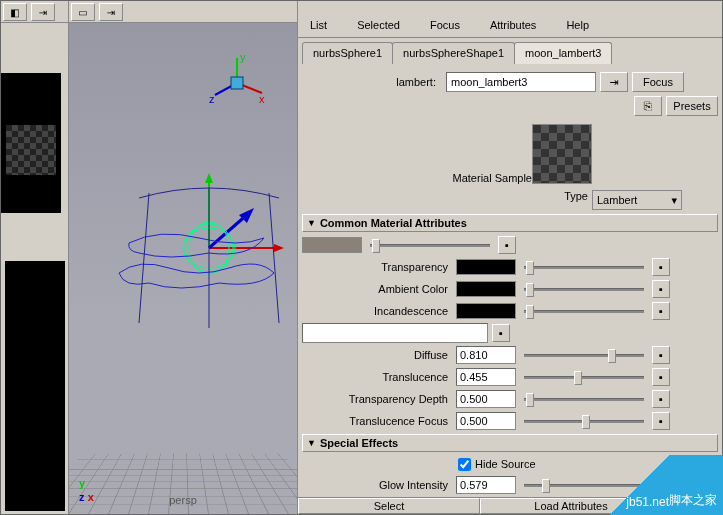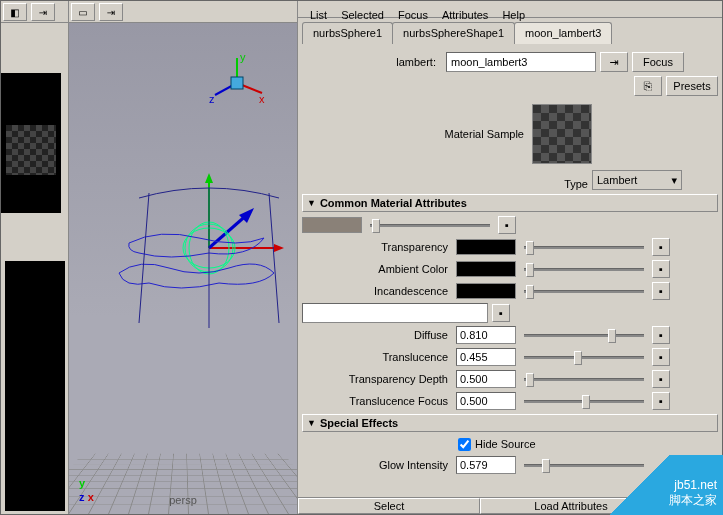--- a/index.html
+++ b/index.html
@@ -12,48 +12,48 @@
 .checker-small{width:50px;height:50px;position:absolute;left:5px;top:52px;background-image:repeating-conic-gradient(#444 0 25%,#222 0 50%);background-size:12px 12px}
 .black-below{position:absolute;top:260px;left:4px;width:60px;height:250px;background:#000}
 .viewport{width:229px;background:linear-gradient(#a8a8b0,#b8b8c0);border-right:1px solid #888;position:relative;overflow:hidden}
 .view-top{height:22px;background:#d4d0c8;border-bottom:1px solid #888;display:flex;gap:4px;padding:2px}
 .scene{position:absolute;top:22px;left:0;right:0;bottom:0;background:linear-gradient(#9898a5 0%,#aaaab5 60%,#aaaab5 100%)}
 .grid-floor{position:absolute;bottom:0;left:-40px;right:-40px;height:185px;background:repeating-linear-gradient(90deg,transparent 0,transparent 19px,#888 19px,#888 20px),repeating-linear-gradient(0deg,transparent 0,transparent 19px,#888 19px,#888 20px);transform:perspective(300px) rotateX(60deg);transform-origin:bottom center}
 .manipulator{position:absolute;top:30px;right:30px;width:60px;height:60px}
 .persp-label{position:absolute;bottom:8px;left:50%;transform:translateX(-50%);color:#555;font-size:11px}
 .axis-small{position:absolute;bottom:10px;left:10px;font-size:12px;font-weight:bold}
 .panel{flex:1;background:#d4d0c8;display:flex;flex-direction:column;overflow:hidden}
-.menu-bar{height:16px;display:flex;gap:2px;padding:8px 6px;border-bottom:1px solid #888}
+.menu-bar{height:16px;display:flex;gap:18px;padding:18px 6px;border-bottom:1px solid #888}
 .menu-item{padding:0 6px;cursor:pointer}
 .tab-row{height:26px;display:flex;padding:4px 4px 0 4px;gap:0}
 .tab{padding:4px 10px;background:#d4d0c8;border:1px solid #888;border-bottom:none;cursor:pointer;border-top-left-radius:3px;border-top-right-radius:3px;margin-right:-1px}
 .tab.active{background:#e8e4dc;position:relative;z-index:2}
 .node-row{display:flex;align-items:center;padding:8px 4px 4px 4px;gap:4px}
 .node-label{width:140px;text-align:right;padding-right:6px}
 .text-input{height:20px;border:1px solid #888;border-top-color:#666;border-left-color:#666;background:#fff;padding:2px 4px;font-size:11px}
 .btn{height:20px;min-width:28px;background:#d4d0c8;border:1px solid #888;border-top-color:#fff;border-left-color:#fff;cursor:pointer;display:flex;align-items:center;justify-content:center;font-size:11px;padding:0 6px}
-.sample-row{display:flex;align-items:center;justify-content:flex-end;padding:4px 130px 4px 4px;gap:8px}
+.sample-row{display:flex;align-items:flex-end;justify-content:flex-end;padding:4px 130px 4px 4px;}
 .checker-sample{width:60px;height:60px;background-image:repeating-conic-gradient(#555 0 25%,#333 0 50%);background-size:16px 16px;border:1px solid #888}
-.type-row{display:flex;align-items:flex-end;justify-content:flex-end;padding:2px 40px 2px 4px;gap:4px}
+.type-row{display:flex;align-items:flex-start;justify-content:flex-end;padding:2px 40px 2px 4px;gap:4px}
 .dropdown{height:20px;width:90px;background:#d4d0c8;border:1px solid #888;display:flex;align-items:center;justify-content:space-between;padding:0 4px}
 .section-header{display:flex;align-items:center;background:#d4d0c8;border:1px solid #fff;border-right-color:#888;border-bottom-color:#888;height:18px;padding:0 4px;gap:4px;margin:2px 4px}
 .tri{font-size:9px}
 .section-title{font-weight:bold}
 .attr-row{display:flex;align-items:center;height:22px;padding:0 4px;gap:4px}
 .attr-label{width:150px;text-align:right;padding-right:4px}
 .color-swatch{width:60px;height:16px;border:1px solid #888}
 .num-input{width:60px;height:18px;border:1px solid #888;border-top-color:#666;border-left-color:#666;background:#fff;padding:1px 3px;font-size:11px}
 .slider{flex:1;max-width:120px;height:16px;position:relative;background:#d4d0c8;margin:0 4px}
 .slider-track{position:absolute;top:7px;left:0;right:0;height:3px;background:#888;border-top:1px solid #666}
 .slider-thumb{position:absolute;top:2px;width:8px;height:14px;background:#d4d0c8;border:1px solid #888;border-top-color:#fff;border-left-color:#fff}
 .conn-btn{width:18px;height:18px;background:#d4d0c8;border:1px solid #888;border-top-color:#fff;border-left-color:#fff;display:flex;align-items:center;justify-content:center;font-size:9px}
 .cb-row{display:flex;align-items:center;padding-left:160px;gap:4px;height:20px}
 .footer{display:flex;border-top:1px solid #888;margin-top:auto}
 .footer .btn{flex:1;height:16px;border-radius:0}
-.watermark{position:absolute;bottom:0;right:0;width:130px;height:60px;background:linear-gradient(135deg,transparent 40%,#2aa8e0 40%);display:flex;flex-direction:column;align-items:flex-end;justify-content:flex-end;padding:6px;color:#fff}
+.watermark{position:absolute;bottom:0;right:0;width:130px;height:60px;background:linear-gradient(135deg,transparent 40%,#2aa8e0 40%);display:flex;flex-direction:row;align-items:flex-end;justify-content:flex-end;padding:6px;color:#fff}
 .watermark span{color:#fff;font-size:12px}
 </style>
 </head>
 <body>
 
 <div class="root">
 
   <div class="left-col">
     <div class="left-top">
       <div class="tiny-btn">◧</div>

